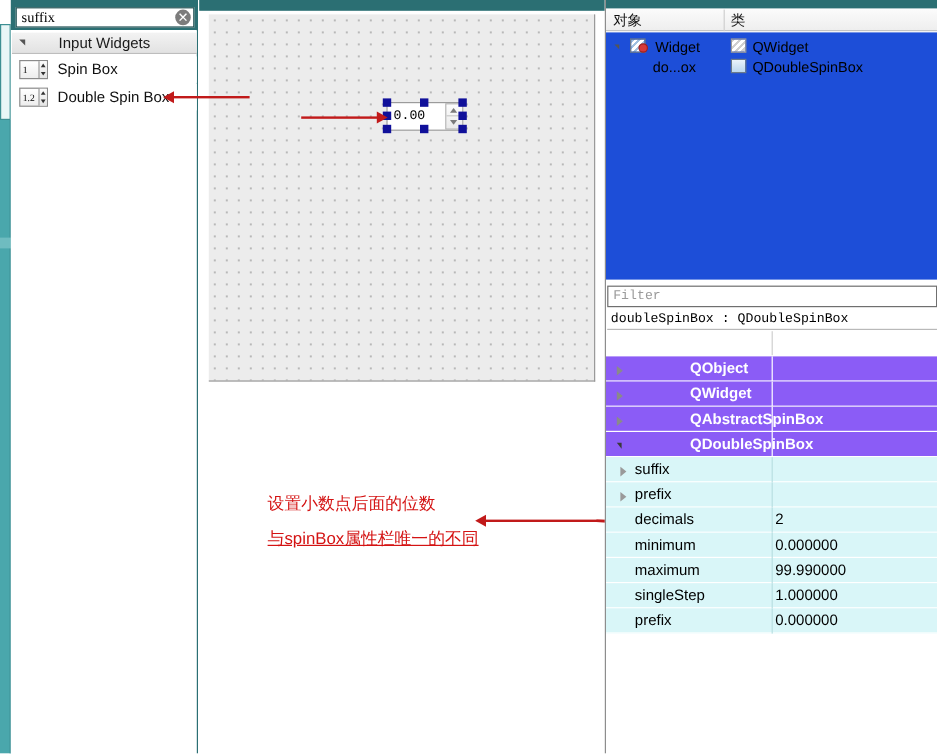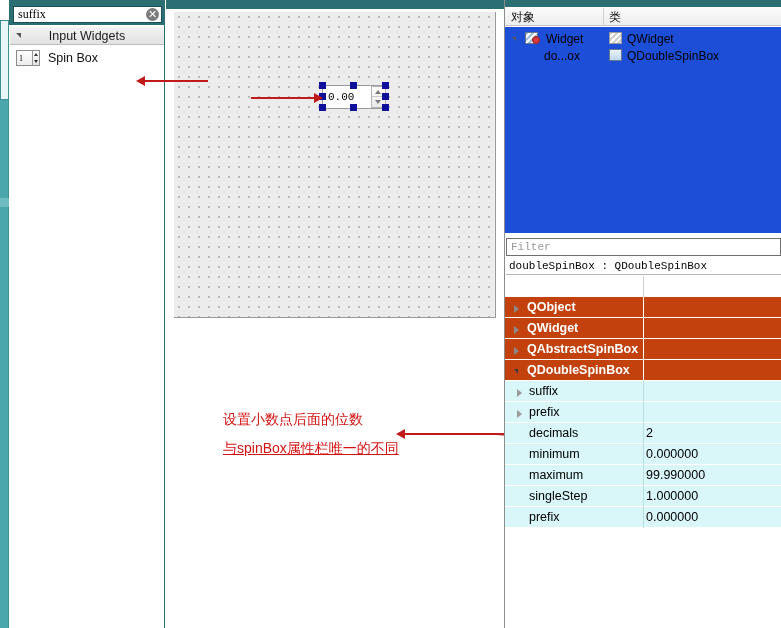--- a/index.html
+++ b/index.html
@@ -368,21 +368,22 @@
     width: 277px;
   }
   .prop-row {
     position: relative;
     width: 277px; height: 21px;
     display: flex;
     align-items: center;
     border-bottom: 1px solid #ffffff;
   }
   .prop-row.group {
-    background: #c2410c;
+    background: #8b5cf6;
+    padding-left: 48px;
   }
   .prop-row.group .pname {
     font-weight: bold;
     color: #ffffff;
     font-size: 12.5px;
     margin-left: 22px;
   }
   .prop-row.item {
     background: #d9f6f8;
   }
@@ -448,20 +449,27 @@
     </div>
 
     <div class="wb-item" style="top:47px;">
       <span class="spin-icon">
         <span class="spin-icon-num">1</span>
         <span class="spin-icon-btns"></span>
       </span>
       <span class="wb-item-label">Spin Box</span>
     </div>
 
+    <div class="wb-item" style="top:70px;">
+      <span class="spin-icon">
+        <span class="spin-icon-num">1.2</span>
+        <span class="spin-icon-btns"></span>
+      </span>
+      <span class="wb-item-label">Double Spin Box</span>
+    </div>
   </div>
 
   <div class="canvas-area">
     <div class="canvas-topbar"></div>
     <div class="form-surface"></div>
   </div>
 
   <div class="dsb-widget">
     <span class="dsb-text">0.00</span>
   </div>

